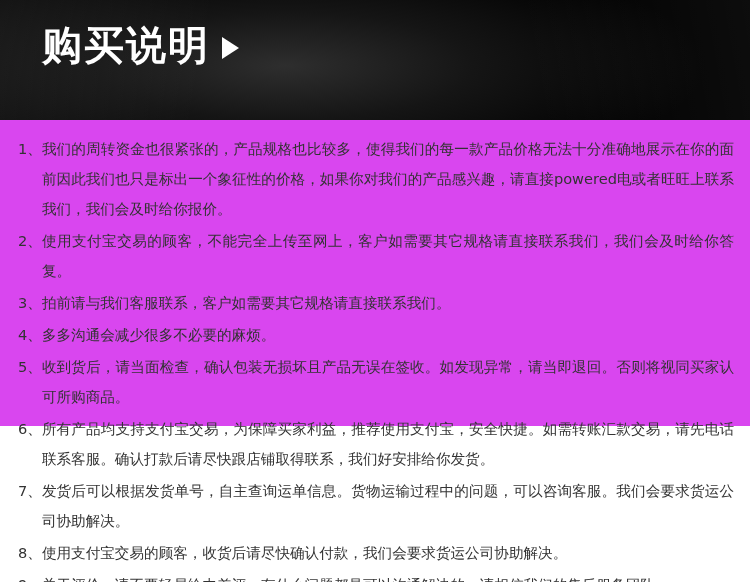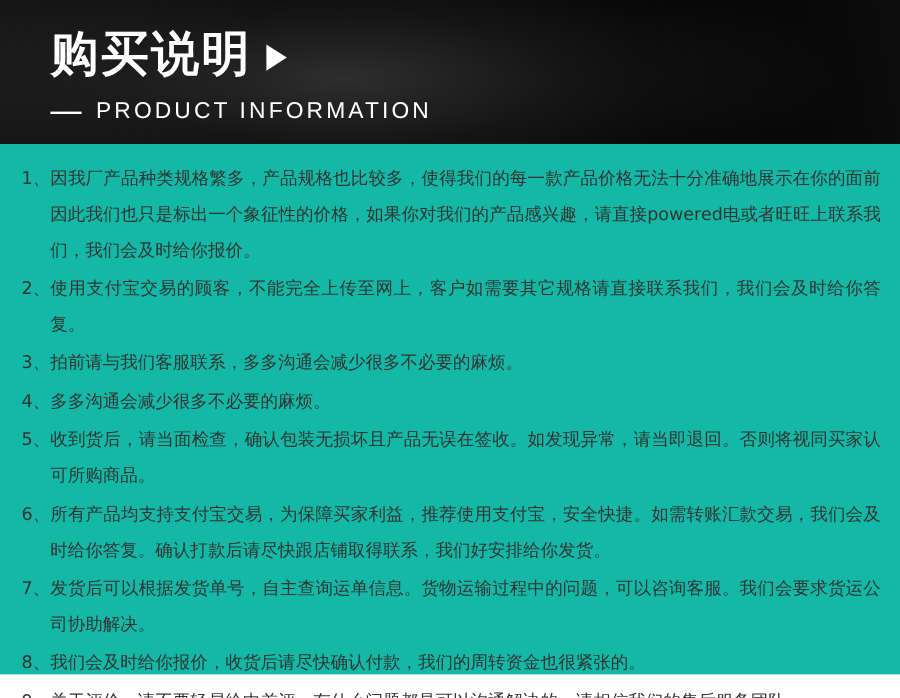--- a/index.html
+++ b/index.html
@@ -8,23 +8,23 @@
     background: #ffffff;
   }
   body {
     width: 750px;
     height: 582px;
     font-family: "DejaVu Sans", "Liberation Sans", sans-serif;
     overflow: hidden;
   }
   .page {
     width: 750px;
-    height: 562px;
+    height: 426px;
     position: relative;
-    background: #14b8a6;
+    background: #d946ef;
   }
   
   .banner {
     position: relative;
     width: 750px;
     height: 120px;
     background: #000000;
     background-image:
       radial-gradient(ellipse 420px 120px at 38% 55%, #2e2e2e 0%, #151515 45%, #000000 100%);
     overflow: hidden;
@@ -115,59 +115,55 @@
 <body>
 
 <div class="page">
 
   <div class="banner">
     <div class="banner-inner">
       <div class="banner-title-row">
         <div class="banner-title">购买说明</div>
         <div class="banner-arrow"></div>
       </div>
-      <div class="banner-sub-wrap">
-        <div class="banner-rule"></div>
-        <div class="banner-subtitle">PRODUCT INFORMATION</div>
-      </div>
     </div>
   </div>
 
   <div class="content">
     <div class="item">
       <span class="item-num">1、</span>
-      <span class="item-text">因我厂产品种类规格繁多，产品规格也比较多，使得我们的每一款产品价格无法十分准确地展示在你的面前因此我们也只是标出一个象征性的价格，如果你对我们的产品感兴趣，请直接powered电或者旺旺上联系我们，我们会及时给你报价。</span>
+      <span class="item-text">我们的周转资金也很紧张的，产品规格也比较多，使得我们的每一款产品价格无法十分准确地展示在你的面前因此我们也只是标出一个象征性的价格，如果你对我们的产品感兴趣，请直接powered电或者旺旺上联系我们，我们会及时给你报价。</span>
     </div>
     <div class="item">
       <span class="item-num">2、</span>
       <span class="item-text">使用支付宝交易的顾客，不能完全上传至网上，客户如需要其它规格请直接联系我们，我们会及时给你答复。</span>
     </div>
     <div class="item">
       <span class="item-num">3、</span>
-      <span class="item-text">拍前请与我们客服联系，多多沟通会减少很多不必要的麻烦。</span>
+      <span class="item-text">拍前请与我们客服联系，客户如需要其它规格请直接联系我们。</span>
     </div>
     <div class="item">
       <span class="item-num">4、</span>
       <span class="item-text">多多沟通会减少很多不必要的麻烦。</span>
     </div>
     <div class="item">
       <span class="item-num">5、</span>
       <span class="item-text">收到货后，请当面检查，确认包装无损坏且产品无误在签收。如发现异常，请当即退回。否则将视同买家认可所购商品。</span>
     </div>
     <div class="item">
       <span class="item-num">6、</span>
-      <span class="item-text">所有产品均支持支付宝交易，为保障买家利益，推荐使用支付宝，安全快捷。如需转账汇款交易，我们会及时给你答复。确认打款后请尽快跟店铺取得联系，我们好安排给你发货。</span>
+      <span class="item-text">所有产品均支持支付宝交易，为保障买家利益，推荐使用支付宝，安全快捷。如需转账汇款交易，请先电话联系客服。确认打款后请尽快跟店铺取得联系，我们好安排给你发货。</span>
     </div>
     <div class="item">
       <span class="item-num">7、</span>
       <span class="item-text">发货后可以根据发货单号，自主查询运单信息。货物运输过程中的问题，可以咨询客服。我们会要求货运公司协助解决。</span>
     </div>
     <div class="item">
       <span class="item-num">8、</span>
-      <span class="item-text">我们会及时给你报价，收货后请尽快确认付款，我们的周转资金也很紧张的。</span>
+      <span class="item-text">使用支付宝交易的顾客，收货后请尽快确认付款，我们会要求货运公司协助解决。</span>
     </div>
     <div class="item">
       <span class="item-num">9、</span>
       <span class="item-text">关于评价，请不要轻易给中差评，有什么问题都是可以沟通解决的，请相信我们的售后服务团队。</span>
     </div>
 
   </div>
 
 </div>
 

